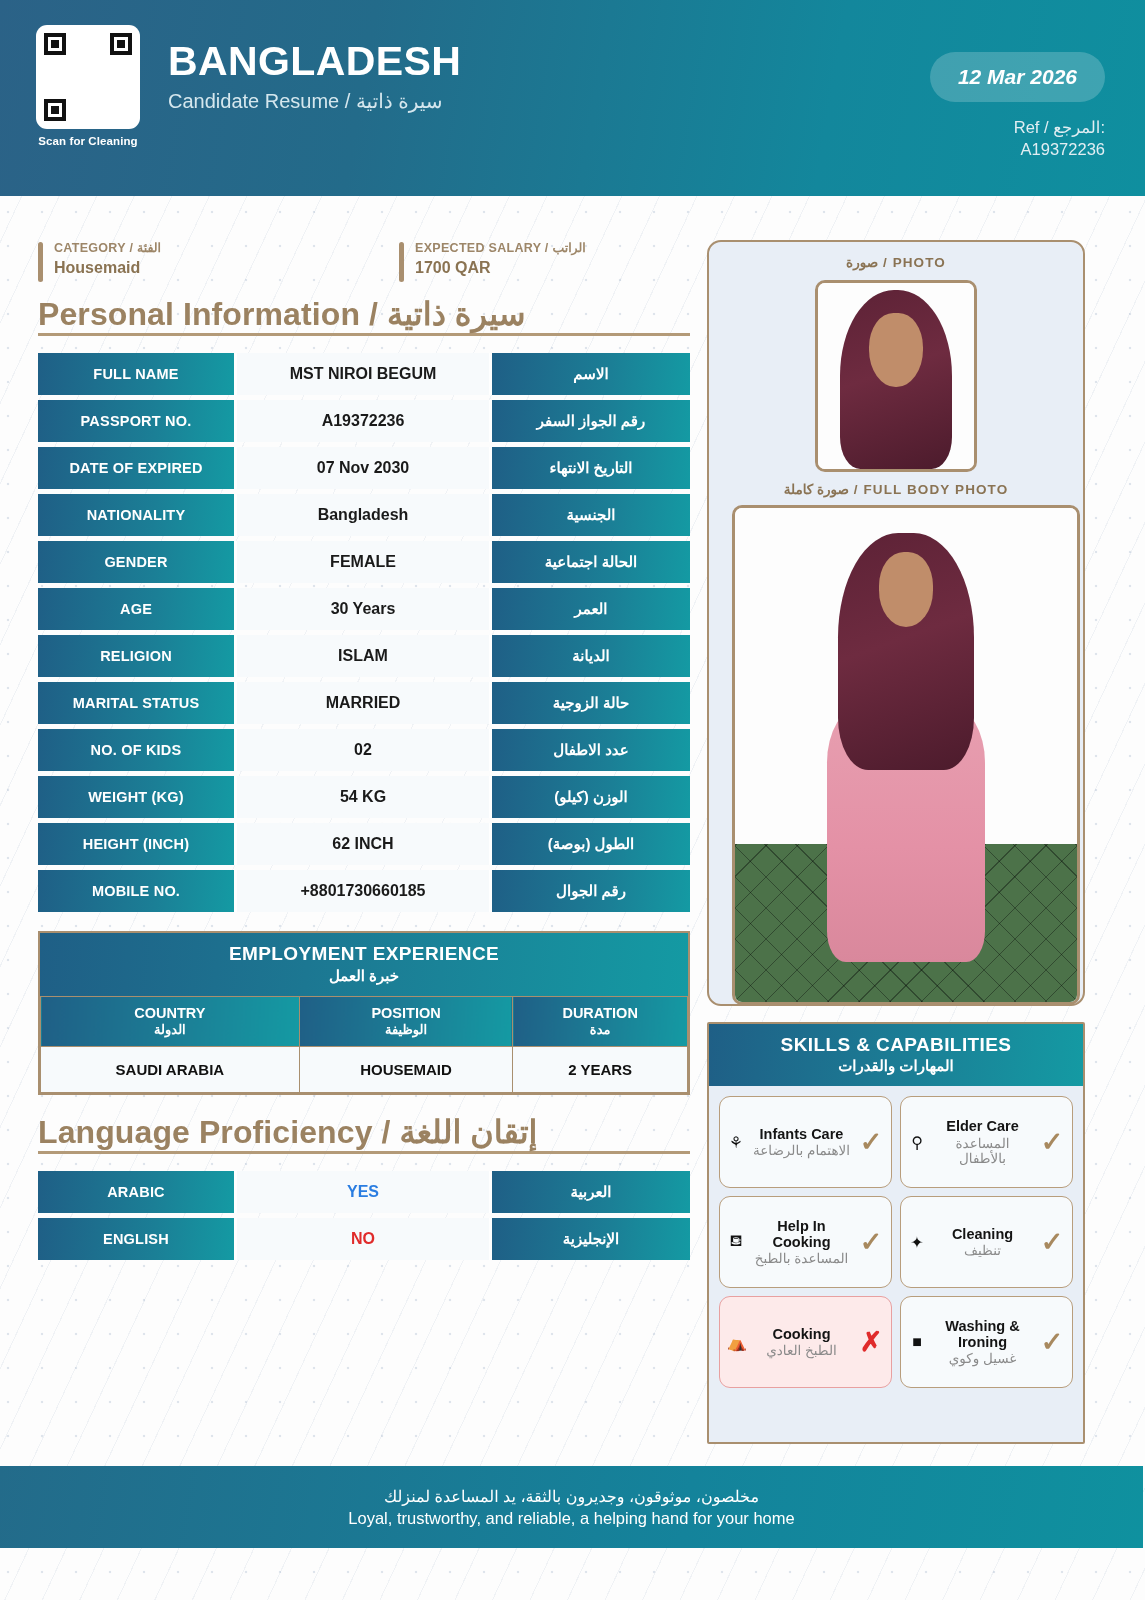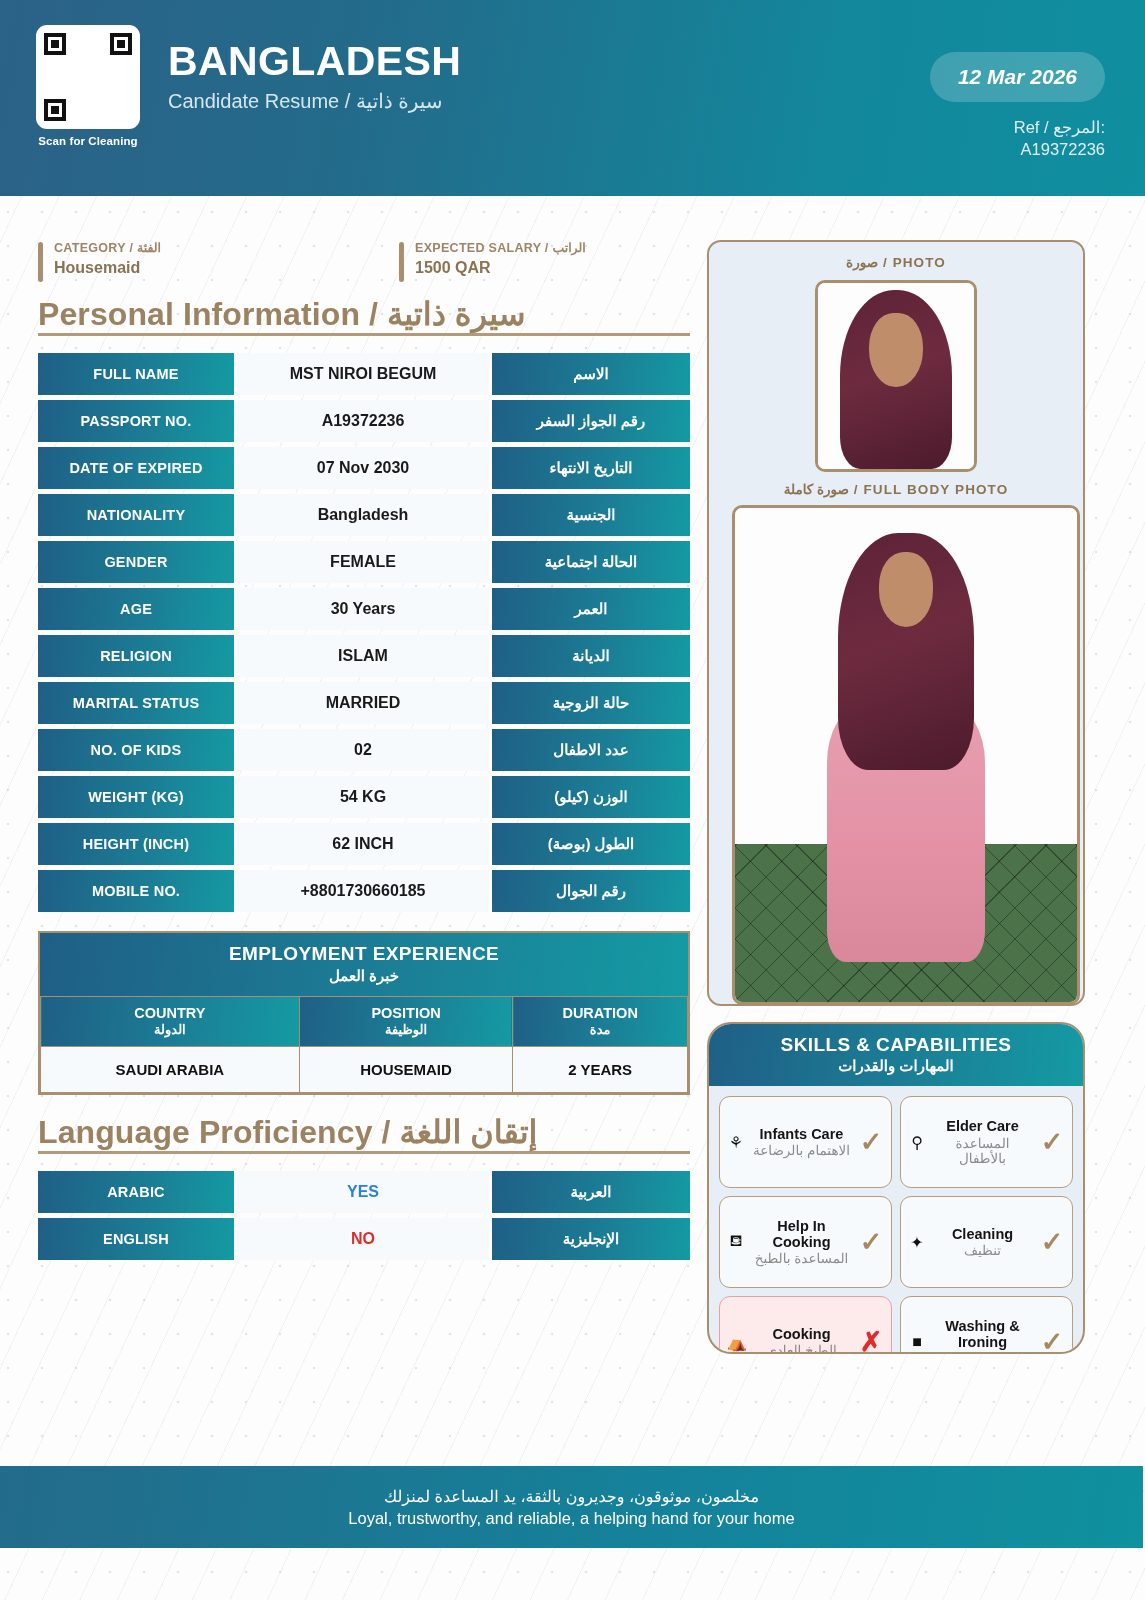--- a/index.html
+++ b/index.html
@@ -275,24 +275,24 @@
   }
   .p-dress {
     position: absolute;
     background: linear-gradient(180deg, #e79fb0 0%, #e491a6 55%, #d9889c 100%);
   }
 
   
   .skills-panel {
     position: absolute;
     left: 707px; top: 1022px;
-    width: 378px; height: 332px;
+    width: 378px; height: 422px;
     background: #e8eef6;
     border: 2px solid #a98f6f;
-    border-radius: 24px;
+    border-radius: 2px;
     padding: 0;
     overflow: hidden;
   }
   .skills-head {
     background: linear-gradient(95deg, #1f5f86 0%, #1b7f96 55%, #149aa3 100%);
     color: #fff;
     text-align: center;
     padding: 10px 0 11px;
   }
   .skills-head .en { font-size: 19px; font-weight: bold; letter-spacing: 0.4px; }
@@ -398,21 +398,21 @@
 
   <div class="left-col">
 
     <div class="meta-row">
       <div class="meta-item m1">
         <div class="meta-label">CATEGORY / الفئة</div>
         <div class="meta-value">Housemaid</div>
       </div>
       <div class="meta-item">
         <div class="meta-label">EXPECTED SALARY / الراتب</div>
-        <div class="meta-value">1500 QAR</div>
+        <div class="meta-value">1700 QAR</div>
       </div>
     </div>
 
     <div class="section-title">Personal Information / سيرة ذاتية</div>
 
     <table class="info-table">
       <tbody id="personal-body">
           <tr>
             <td class="cell-label">FULL NAME</td>
             <td class="cell-value">MST NIROI BEGUM</td>

